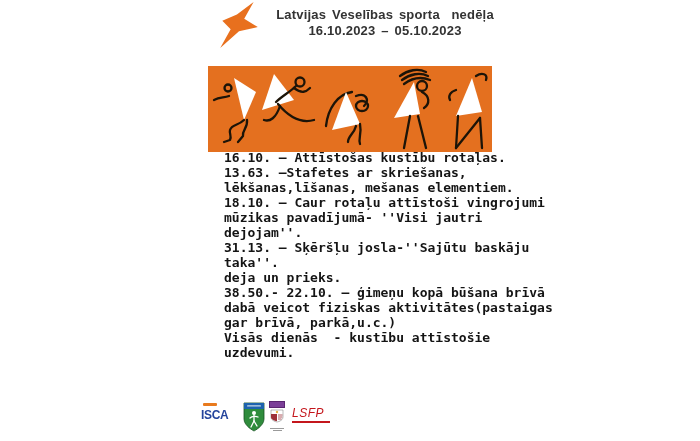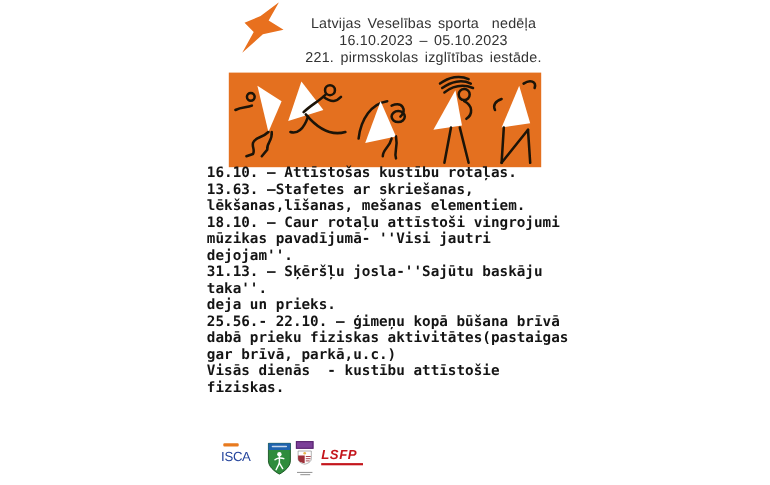--- a/index.html
+++ b/index.html
@@ -1,60 +1,59 @@
 <!DOCTYPE html>
 <html><head>
 <meta charset="utf-8">
 <style>
   html,body{margin:0;padding:0;background:#fff;}
   .page{position:relative;width:700px;height:441px;background:#ffffff;overflow:hidden;
         font-family:"Liberation Sans",sans-serif;}
   
   .star-logo{position:absolute;left:211px;top:2px;width:56px;height:48px;}
-  .header{position:absolute;left:233px;top:13px;width:304px;text-align:center;
-          font-weight:normal;font-size:13px;line-height:15.5px;color:#333333;
+  .header{position:absolute;left:233px;top:7px;width:304px;text-align:center;
+          font-weight:bold;font-size:13px;line-height:15.5px;color:#333333;
           letter-spacing:0.2px;word-spacing:2px;}
   .header div{white-space:pre;}
   
   .banner{position:absolute;left:208px;top:66px;width:284px;height:86px;background:#E4701F;}
   .banner svg{display:block;width:284px;height:86px;}
   .fig{stroke:#1c1408;stroke-width:2.3;fill:none;stroke-linecap:round;stroke-linejoin:round;}
   .kite{fill:#ffffff;stroke:none;}
   
   .schedule{position:absolute;left:188px;top:150px;
             font-family:"DejaVu Sans Mono","Liberation Mono",monospace;
             font-weight:bold;font-size:13px;line-height:15px;color:#141414;}
-  .sched-line{white-space:pre;}
+  .sched-line{white-space:pre;margin-left:36px;}
   
   .logo{position:absolute;}
   .isca{left:201px;top:403px;width:34px;}
   .isca .tag{width:14px;height:2.5px;background:#E87A1E;margin:0 0 2px 2px;border-radius:1px;}
-  .isca .word{color:#24449C;font-size:12px;font-weight:400;letter-spacing:-0.3px;}
+  .isca .word{color:#24449C;font-size:12px;font-weight:700;letter-spacing:-0.3px;}
   .shield{left:243px;top:402px;}
   .arms{left:267px;top:401px;width:20px;text-align:center;}
   .arms .pur{width:16px;height:7px;background:#7B3F98;border:1px solid #5A2670;
              box-sizing:border-box;margin:0 auto 1px auto;}
   .arms .tline{height:1px;background:#9a9a9a;margin:1px auto 0 auto;}
   .lsfp{left:292px;top:406px;width:44px;}
-  .lsfp .word{color:#C4161C;font-size:12px;font-weight:700;font-style:italic;letter-spacing:0.5px;}
+  .lsfp .word{color:#C4161C;font-size:12px;font-weight:400;font-style:italic;letter-spacing:0.5px;}
   .lsfp .bar{width:38px;height:1.5px;background:#C4161C;margin-top:1px;}
 </style>
 </head>
 <body>
 
 <div class="page">
 
   <svg class="star-logo" viewBox="0 0 40 46">
     <polygon points="34,0 25,16 38,24 20,28 2,44 12,26 4,18 18,12" fill="#E8701E"></polygon>
   </svg>
 
   <div class="header">
     <div>Latvijas Veselības sporta  nedēļa</div>
     <div>16.10.2023 – 05.10.2023</div>
-    <div>221. pirmsskolas izglītības iestāde.</div>
   </div>
 
   <div class="banner">
     <svg viewBox="0 0 284 86">
 
       <g class="fig" transform="translate(6,10)">
         <polygon class="kite" points="20,2 42,16 30,44"></polygon>
         <circle cx="14" cy="12" r="3.5"></circle>
         <path d="M0,24 C6,21 10,22 15,20"></path>
         <path d="M30,44 C24,50 18,48 16,54 C15,58 18,60 16,64 L10,66"></path>
@@ -104,25 +103,25 @@
   <div class="schedule">
       <div class="sched-line">16.10. – Attīstošas kustību rotaļas.</div>
       <div class="sched-line">13.63. –Stafetes ar skriešanas,</div>
       <div class="sched-line">lēkšanas,līšanas, mešanas elementiem.</div>
       <div class="sched-line">18.10. – Caur rotaļu attīstoši vingrojumi</div>
       <div class="sched-line">mūzikas pavadījumā- ''Visi jautri</div>
       <div class="sched-line">dejojam''.</div>
       <div class="sched-line">31.13. – Sķēršļu josla-''Sajūtu baskāju</div>
       <div class="sched-line">taka''.</div>
       <div class="sched-line">deja un prieks.</div>
-      <div class="sched-line">25.56.- 22.10. – ģimeņu kopā būšana brīvā</div>
-      <div class="sched-line">dabā prieku fiziskas aktivitātes(pastaigas</div>
+      <div class="sched-line">38.50.- 22.10. – ģimeņu kopā būšana brīvā</div>
+      <div class="sched-line">dabā veicot fiziskas aktivitātes(pastaigas</div>
       <div class="sched-line">gar brīvā, parkā,u.c.)</div>
       <div class="sched-line">Visās dienās  - kustību attīstošie</div>
-      <div class="sched-line">fiziskas.</div>
+      <div class="sched-line">uzdevumi.</div>
     </div>
 
   <div class="logo isca">
     <div class="tag"></div>
     <div class="word">ISCA</div>
   </div>
 
   <svg class="logo shield" width="22" height="30" viewBox="0 0 22 30">
     <path d="M1,1 H21 V17 C21,24 11,29 11,29 C11,29 1,24 1,17 Z" fill="#2F8C3C" stroke="#14501E" stroke-width="0.8"></path>
     <path d="M1,1 H21 V7 H1 Z" fill="#1E63AE"></path>

